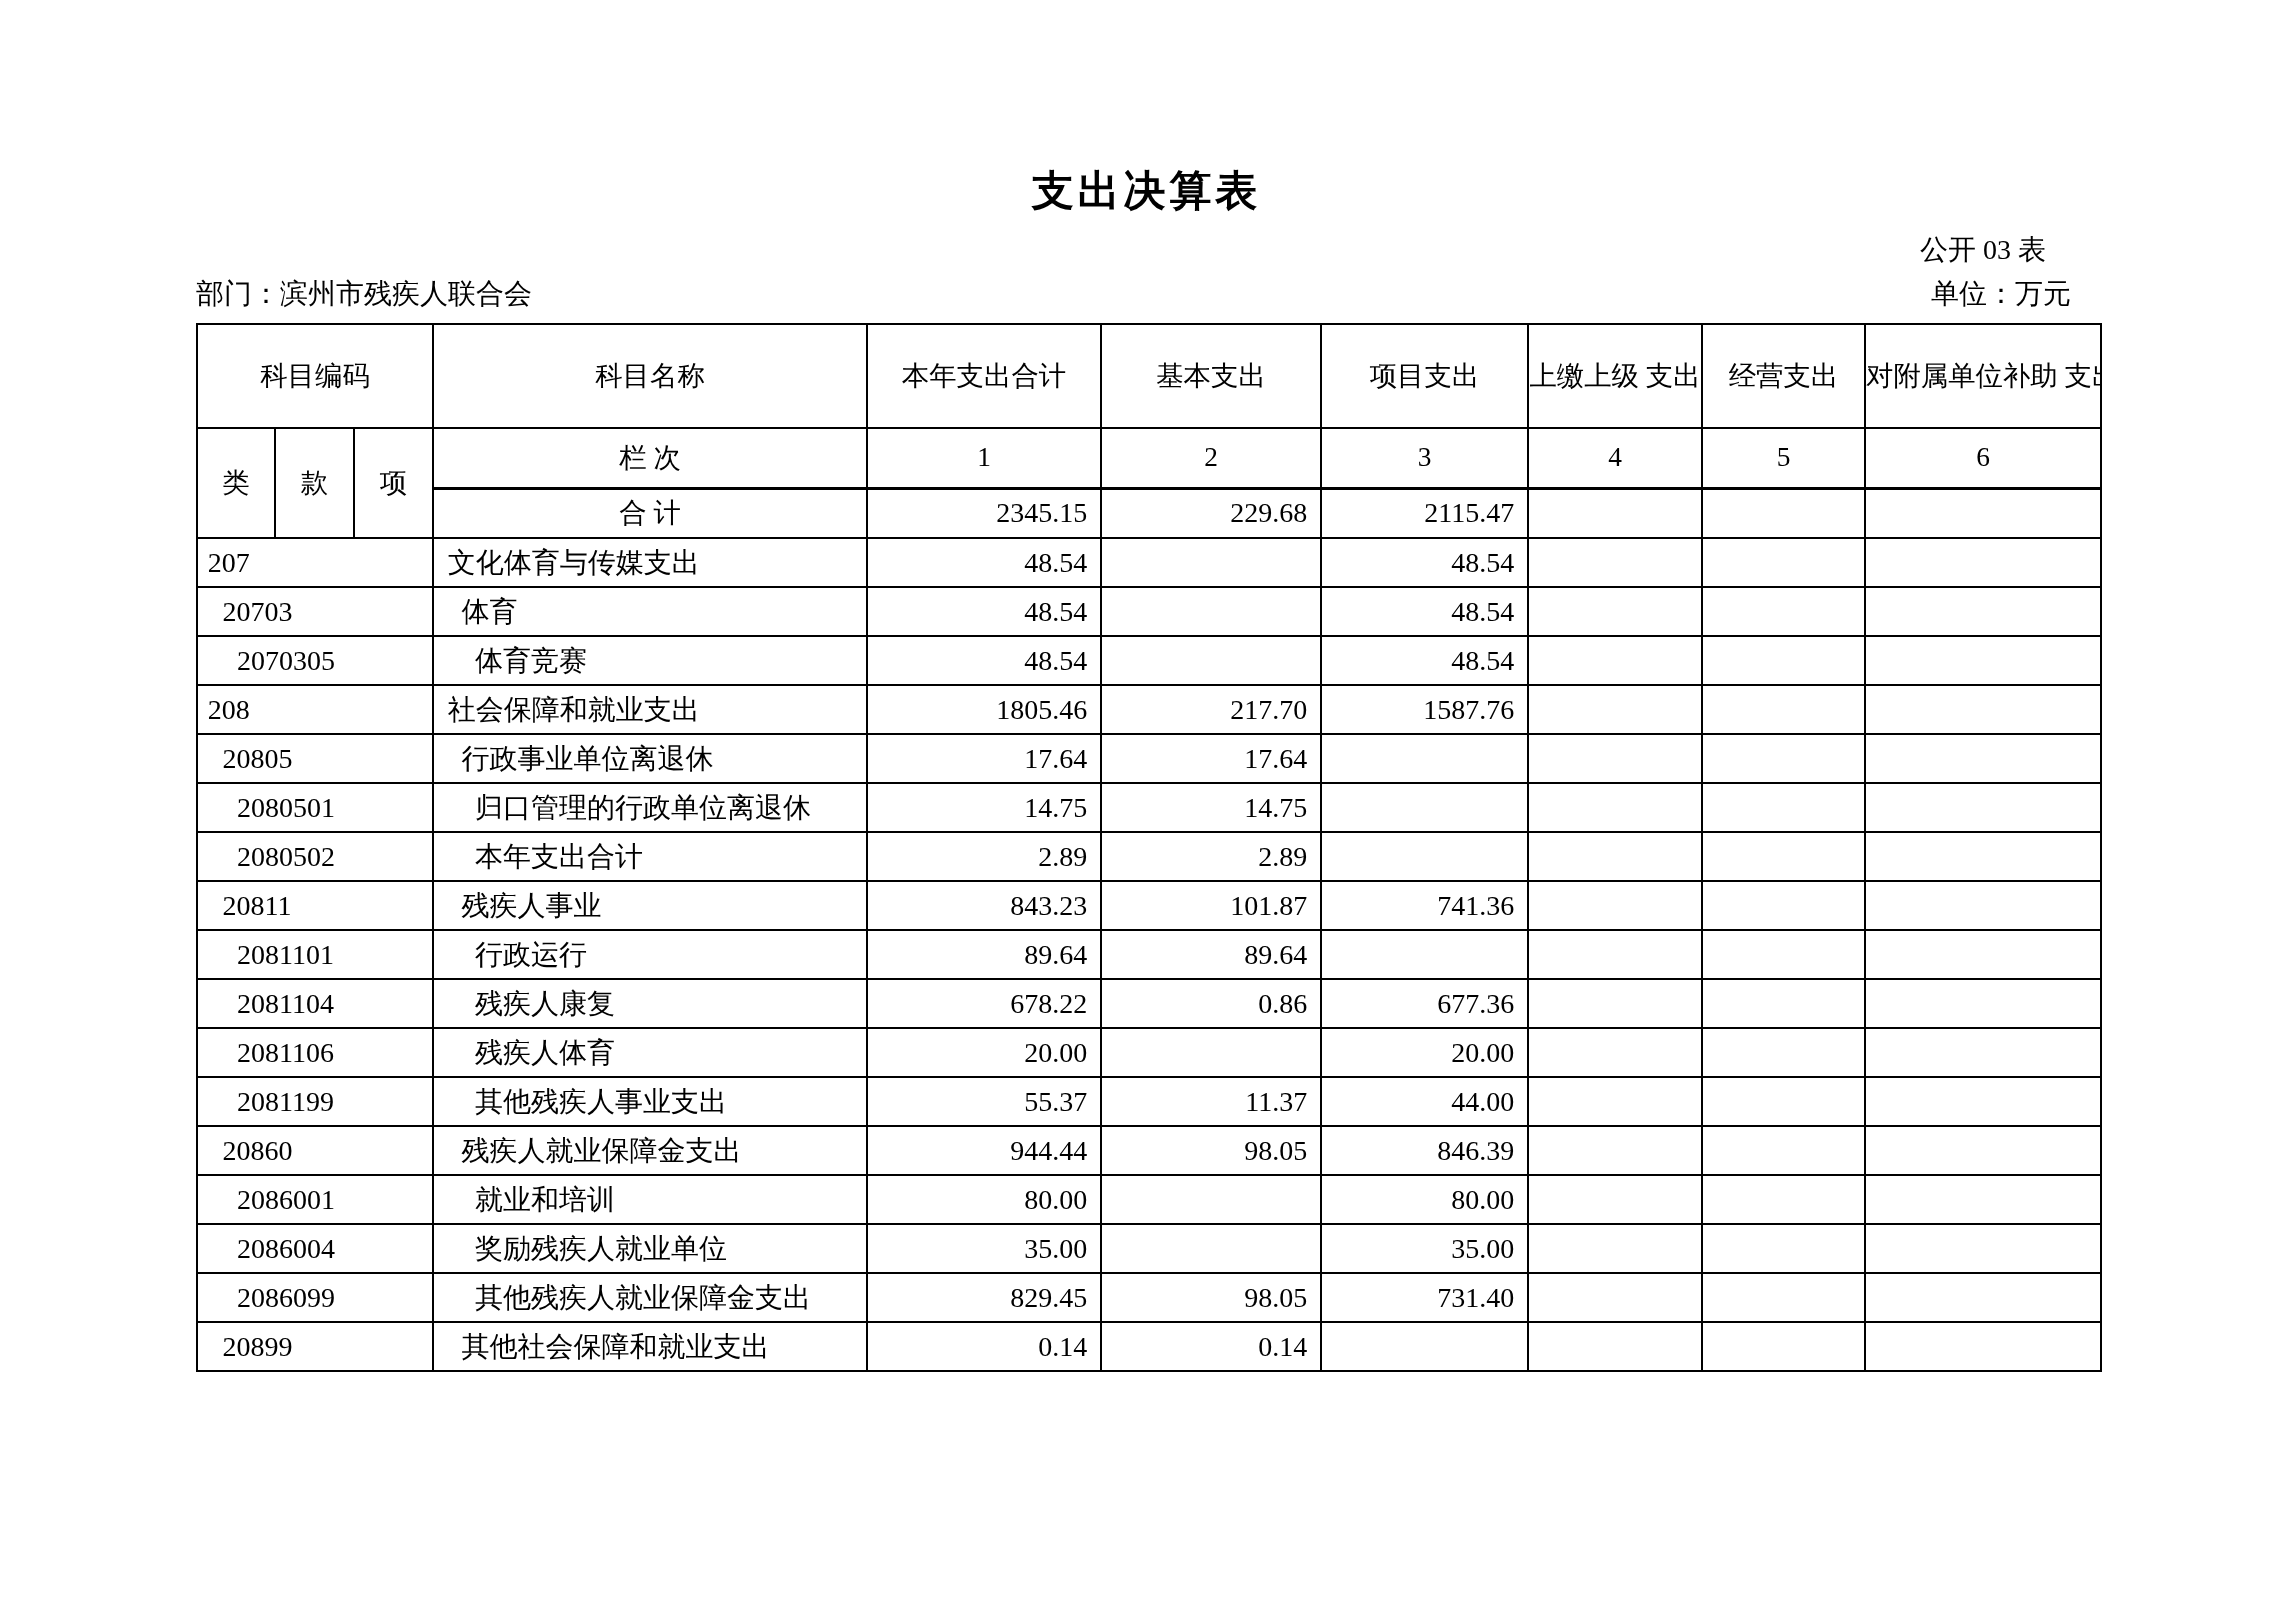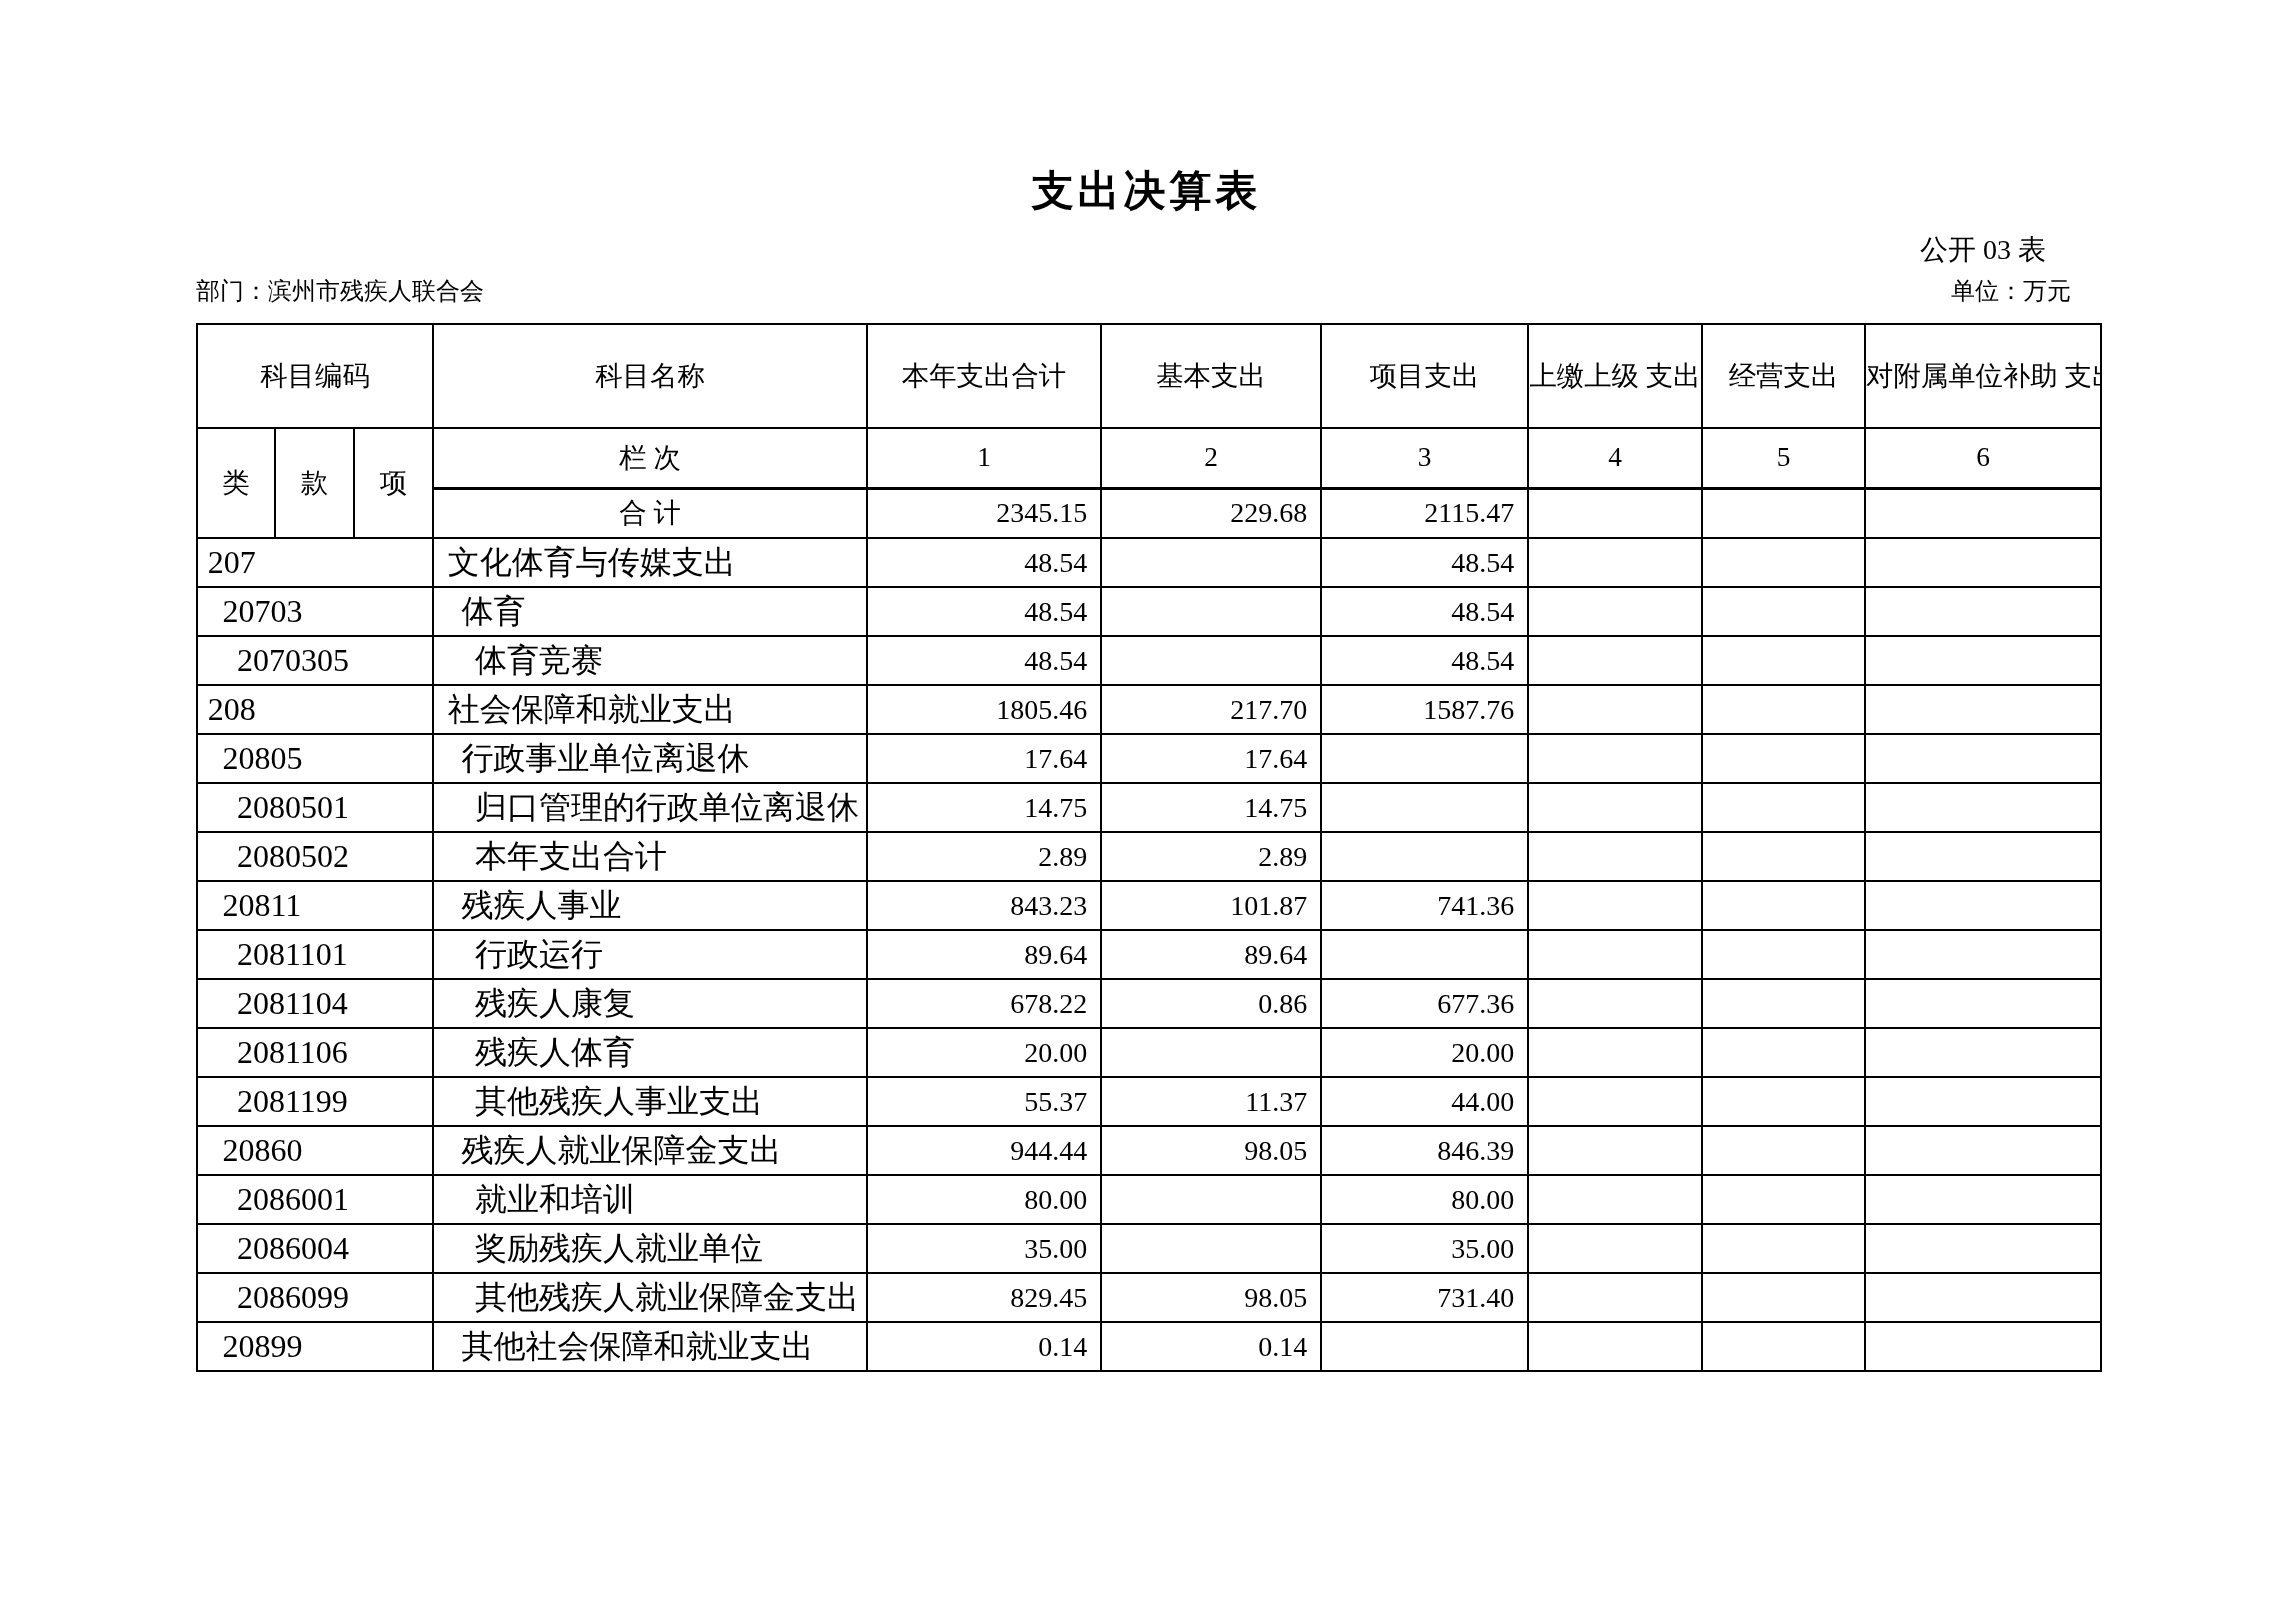--- a/index.html
+++ b/index.html
@@ -27,21 +27,21 @@
     position: absolute;
     top: 231px;
     right: 247px;
     font-size: 28px;
   }
   .meta-line {
     position: absolute;
     top: 275px;
     left: 196px;
     right: 222px;
-    font-size: 24px;
+    font-size: 28px;
   }
   .dept { float: left; }
   .unit { float: right; }
   .tbl-wrap {
     position: absolute;
     left: 196px;
     top: 323px;
   }
   table.fin {
     border-collapse: collapse;
@@ -55,21 +55,21 @@
     vertical-align: middle;
     overflow: hidden;
     white-space: nowrap;
   }
   tr.h1 { height: 104px; }
   tr.h2 { height: 60px; }
   tr.h3 { height: 50px; }
   tbody tr.datarow { height: 49px; }
   .c { text-align: center; }
   .num { text-align: right; padding-right: 12.7px; font-size: 28px; }
-  .name-cell, .code-cell { text-align: left; font-size: 32px; }
+  .name-cell, .code-cell { text-align: left; font-size: 28px; }
   .two-line { white-space: pre-line; line-height: 1.25; }
   tr.h2 .thick { border-bottom-width: 3.9px; }
   .page-number {
     position: absolute;
     top: 1455px;
     left: 0;
     width: 100%;
     text-align: center;
     font-size: 26.5px;
   }

